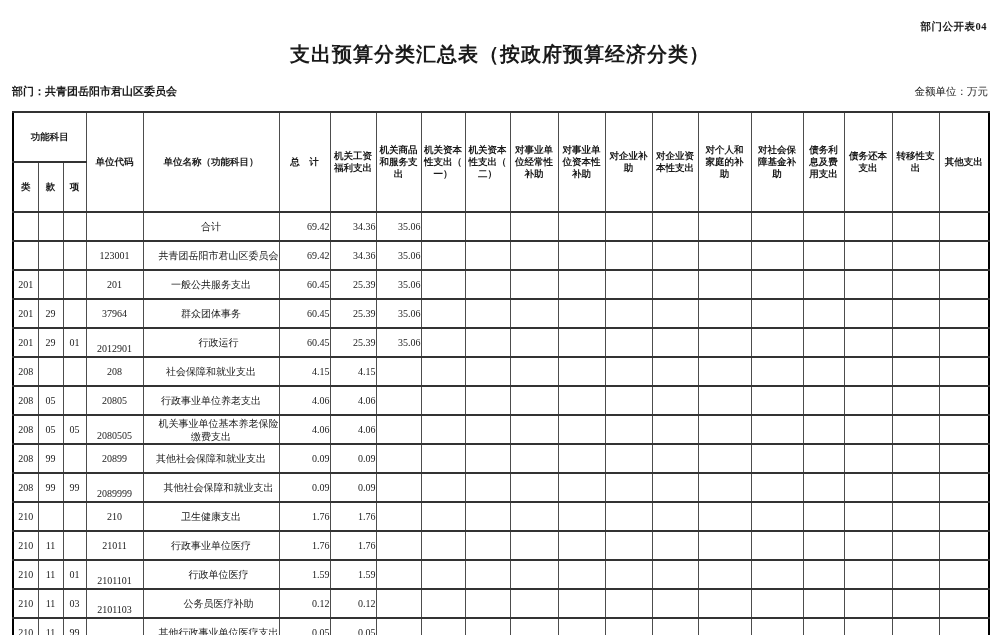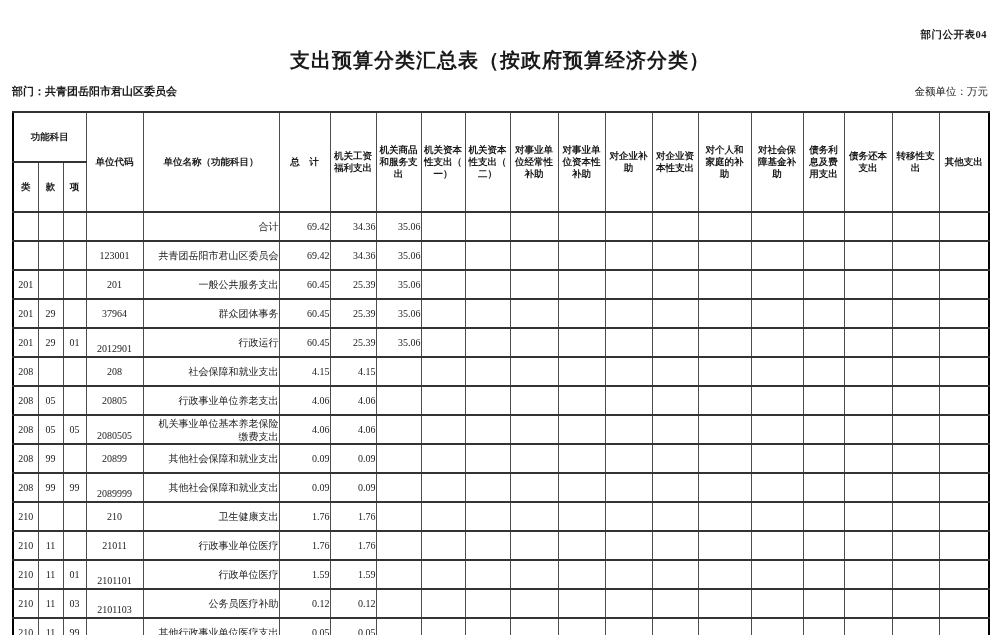--- a/index.html
+++ b/index.html
@@ -13,29 +13,29 @@
     color: #1a1a1a;
   }
   .page {
     position: relative;
     width: 1000px;
     height: 635px;
     background: #ffffff;
   }
   .sheet-label {
     position: absolute;
-    top: 28px;
+    top: 20px;
     right: 13px;
     font-size: 10.5px;
     font-weight: bold;
     letter-spacing: 0.5px;
   }
   .title {
     position: absolute;
-    top: 47px;
+    top: 41px;
     left: 0;
     width: 1000px;
     text-align: center;
     font-size: 20px;
     font-weight: bold;
     letter-spacing: 1px;
   }
   .meta-row {
     position: absolute;
     top: 84px;
@@ -94,21 +94,21 @@
     text-align: center;
     vertical-align: middle;
     padding-left: 3px;
   }
   td.c-code.low {
     vertical-align: bottom;
     padding-bottom: 2px;
   }
   td.c-name {
     font-size: 10px;
-    text-align: right;
+    text-align: center;
     vertical-align: middle;
     padding-left: 3px;
     padding-right: 2px;
     line-height: 1.3;
   }
   td.c-name.indent { text-indent: 15px; margin-top: 41px; }
   td.c-num {
     font-size: 10px;
     text-align: right;
     vertical-align: middle;

